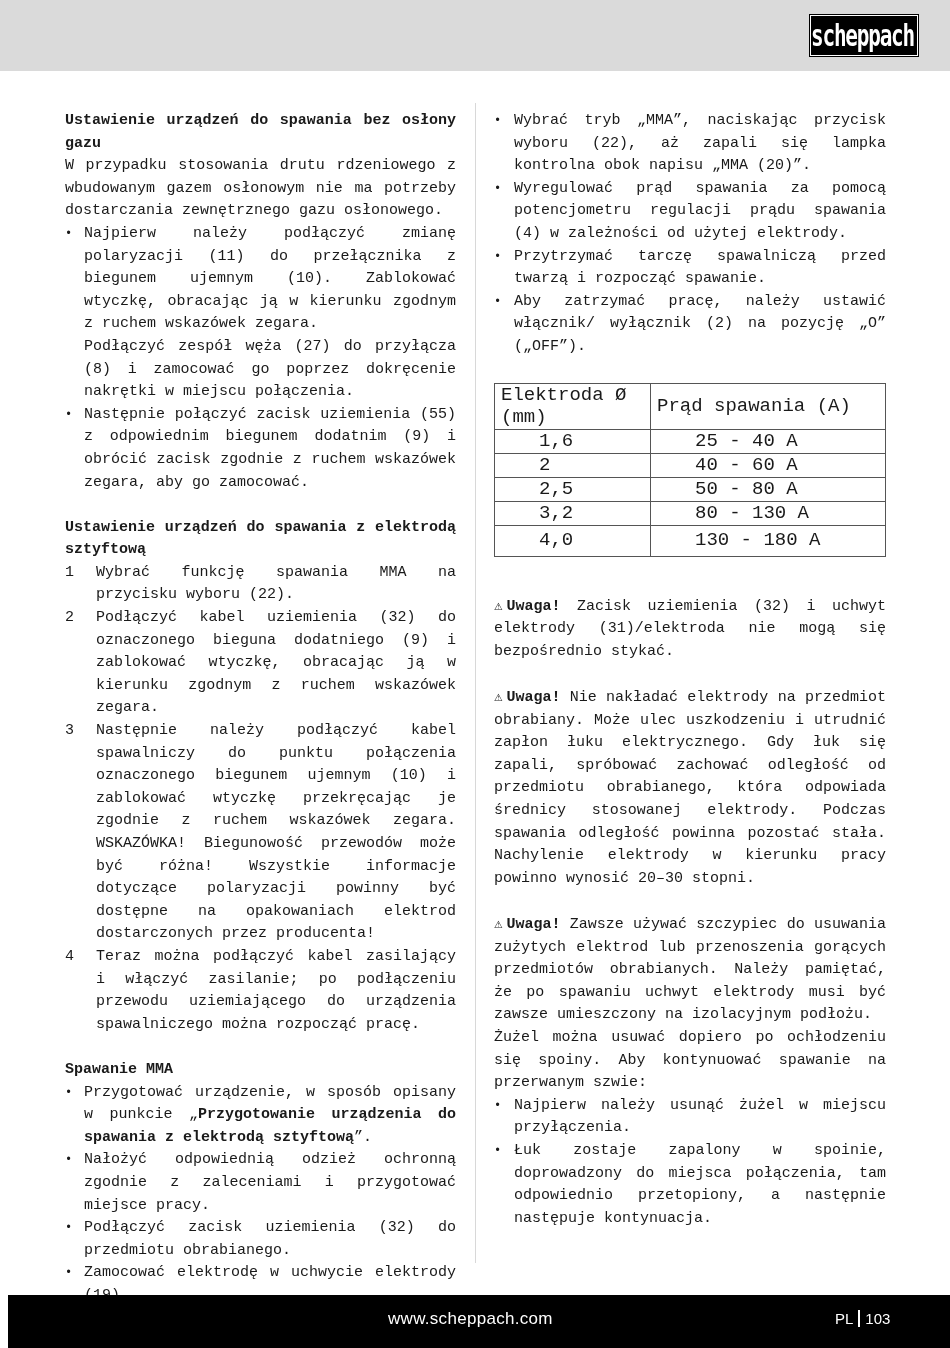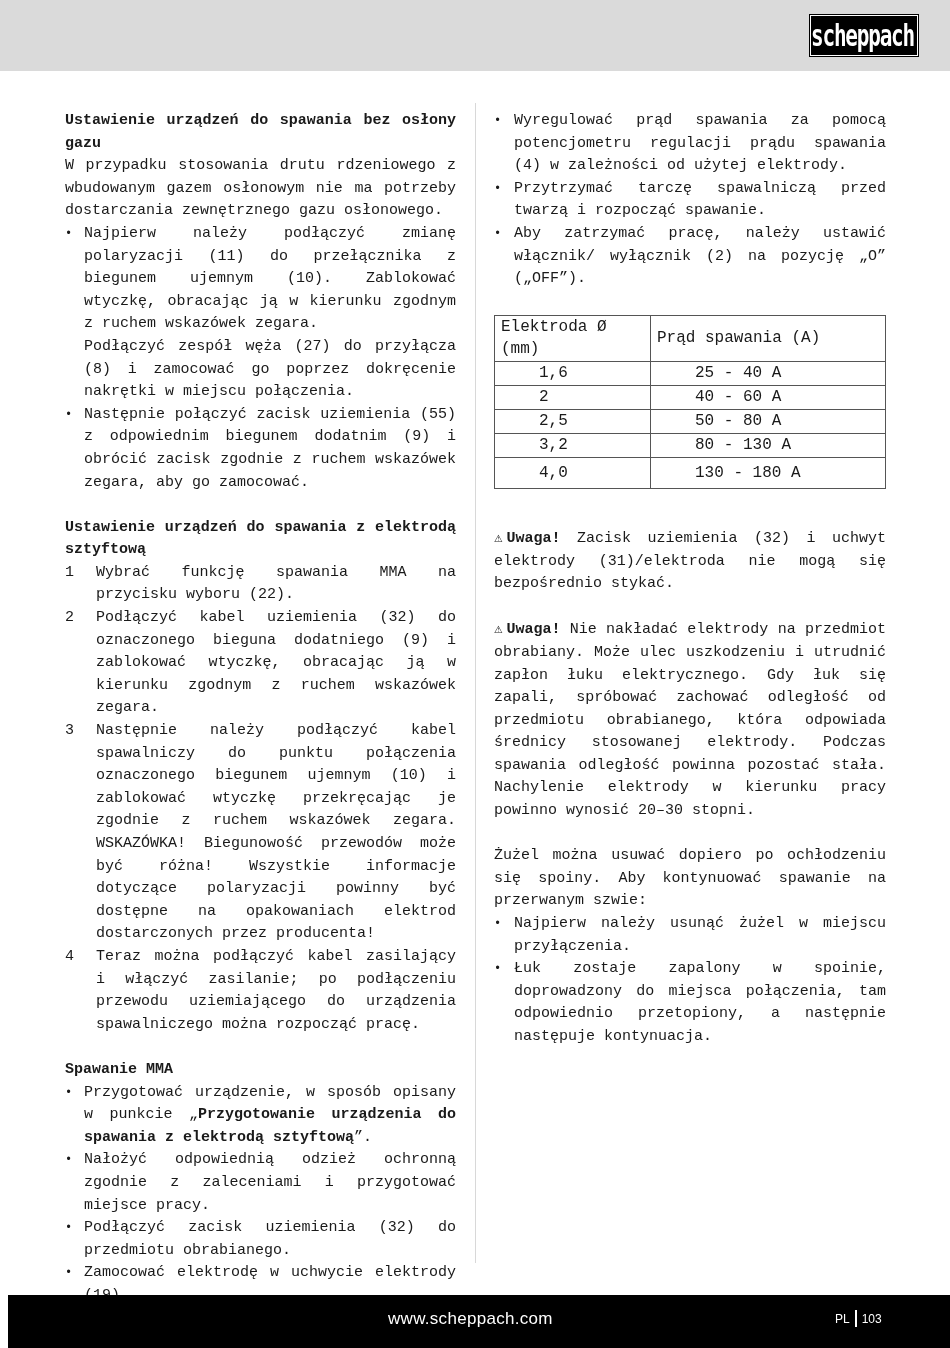--- a/index.html
+++ b/index.html
@@ -23,32 +23,32 @@
   ul.bul { list-style: none; }
   ul.bul li { position: relative; padding-left: 19px; }
   ul.bul li::before { content: "•"; position: absolute; left: 0; top: 0; font-size: 12px; }
   ul.bul.rb li { padding-left: 20px; }
   ol.num { list-style: none; }
   ol.num li { position: relative; padding-left: 31px; }
   ol.num li .n { position: absolute; left: 0; top: 0; }
   .indent { padding-left: 19px; }
   b { font-weight: bold; }
 
-  table.el { border-collapse: collapse; width: 392px; font-size: 16px; margin-top: 24px; }
+  table.el { border-collapse: collapse; width: 392px; font-size: 19px; margin-top: 24px; }
   table.el td, table.el th { border: 1px solid #555; text-align: left; font-weight: normal; padding: 0 6px; }
   table.el th { height: 31px; }
   table.el td { height: 24px; padding-left: 44px; }
   table.el tr.tall td { height: 31px; }
   table.el .c1 { width: 156px; }
 
   .warn-icon { font-size: 14px; display: inline-block; margin-right: 4px; }
 
   .footer { position: absolute; left: 8px; top: 1295px; width: 950px; height: 53px; background: #000; color: #fff; }
   .footer .url { position: absolute; left: 380px; top: 14px; font-size: 17px; letter-spacing: 0.3px; }
-  .footer .pg { position: absolute; left: 827px; top: 15px; font-size: 12px; display: flex; align-items: center; }
+  .footer .pg { position: absolute; left: 827px; top: 15px; font-size: 15px; display: flex; align-items: center; }
   .footer .pg .sep { display: inline-block; width: 2px; height: 17px; background: #fff; margin: 0 5px 0 5px; }
 </style>
 </head>
 <body>
 
 <div class="header-band">
   <div class="logo">
     <span>scheppach</span>
   </div>
 </div>
@@ -79,20 +79,21 @@
     <li><span>Przygotować urządzenie, w sposób opisany w punkcie „</span><b>Przygotowanie urządzenia do spawania z elektrodą sztyftową</b><span>”.</span></li>
     <li>Nałożyć odpowiednią odzież ochronną zgodnie z zaleceniami i przygotować miejsce pracy.</li>
     <li>Podłączyć zacisk uziemienia (32) do przedmiotu obrabianego.</li>
     <li>Zamocować elektrodę w uchwycie elektrody (19).</li>
     <li>Włączyć urządzenie, ustawiając włącznik/wyłącznik (2) na pozycję „I” („ON”).</li>
   </ul>
 </div>
 
 <div class="col col-right">
   <ul class="bul rb">
+    <li>Wybrać tryb „MMA”, naciskając przycisk wyboru (22), aż zapali się lampka kontrolna obok napisu „MMA (20)”.</li>
     <li>Wyregulować prąd spawania za pomocą potencjometru regulacji prądu spawania (4) w zależności od użytej elektrody.</li>
     <li>Przytrzymać tarczę spawalniczą przed twarzą i rozpocząć spawanie.</li>
     <li>Aby zatrzymać pracę, należy ustawić włącznik/ wyłącznik (2) na pozycję „O” („OFF”).</li>
   </ul>
 
   <table class="el">
     <tbody>
         <tr>
       <th class="c1">Elektroda Ø (mm)</th>
       <th>Prąd spawania (A)</th>
@@ -118,20 +119,21 @@
       <td>130 - 180 A</td>
     </tr>
   </tbody>
     </table>
 
   <div style="height:38px"></div>
   <p><span class="warn-icon">⚠</span><b>Uwaga!</b> <span>Zacisk uziemienia (32) i uchwyt elektrody (31)/elektroda nie mogą się bezpośrednio stykać.</span></p>
   <div class="gap"></div>
   <p><span class="warn-icon">⚠</span><b>Uwaga!</b> <span>Nie nakładać elektrody na przedmiot obrabiany. Może ulec uszkodzeniu i utrudnić zapłon łuku elektrycznego. Gdy łuk się zapali, spróbować zachować odległość od przedmiotu obrabianego, która odpowiada średnicy stosowanej elektrody. Podczas spawania odległość powinna pozostać stała. Nachylenie elektrody w kierunku pracy powinno wynosić 20–30 stopni.</span></p>
   <div class="gap"></div>
+  <p><span class="warn-icon">⚠</span><b>Uwaga!</b> <span>Zawsze używać szczypiec do usuwania zużytych elektrod lub przenoszenia gorących przedmiotów obrabianych. Należy pamiętać, że po spawaniu uchwyt elektrody musi być zawsze umieszczony na izolacyjnym podłożu.</span></p>
   <p>Żużel można usuwać dopiero po ochłodzeniu się spoiny. Aby kontynuować spawanie na przerwanym szwie:</p>
   <ul class="bul rb">
     <li>Najpierw należy usunąć żużel w miejscu przyłączenia.</li>
     <li>Łuk zostaje zapalony w spoinie, doprowadzony do miejsca połączenia, tam odpowiednio przetopiony, a następnie następuje kontynuacja.</li>
   </ul>
 </div>
 
 <div class="footer">
   <span class="url">www.scheppach.com</span>
   <span class="pg">

